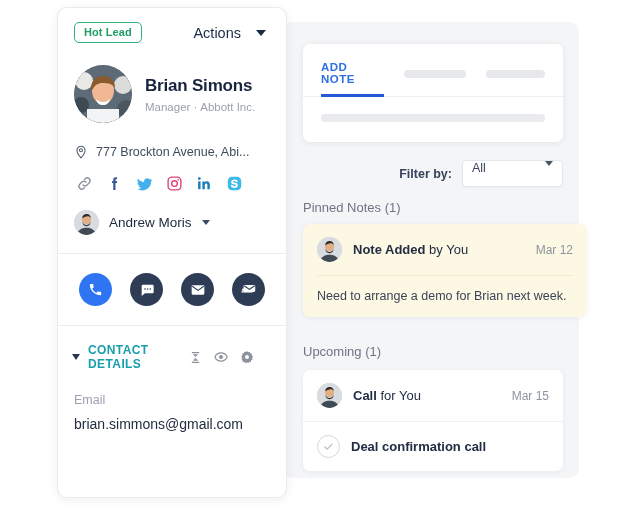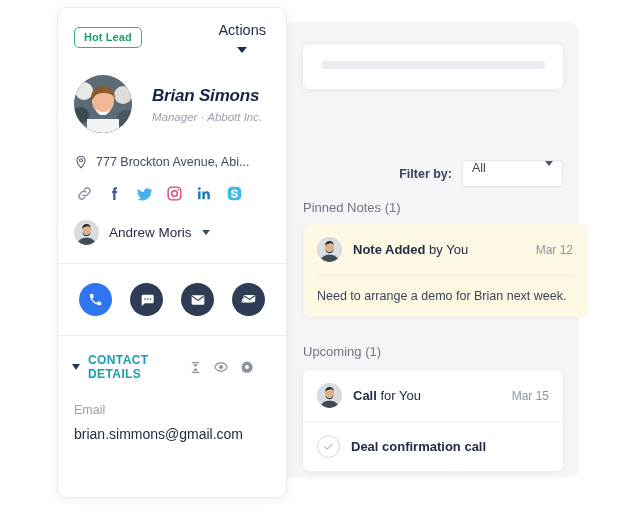--- a/index.html
+++ b/index.html
@@ -59,24 +59,23 @@
     font-size: 11px;
     font-weight: bold;
     padding: 4px 9px 4px 9px;
     letter-spacing: 0.1px;
     line-height: 1;
   }
 
   .actions-wrap {
     display: flex;
     align-items: center;
-    gap: 9px;
+    gap: 15px;
     padding-right: 4px;
     cursor: pointer;
-    flex-direction: column;
   }
   .actions-label {
     font-size: 14.5px;
     color: #1c2b45;
     font-weight: normal;
   }
   .caret-down {
     width: 0; height: 0;
     border-left: 5px solid transparent;
     border-right: 5px solid transparent;
@@ -86,23 +85,22 @@
     border-left-width: 4.5px;
     border-right-width: 4.5px;
     border-top-width: 5.5px;
     border-top-color: #3b4a63;
   }
 
   
   .profile {
     display: flex;
     align-items: center;
-    gap: 20px;
+    gap: 13px;
     margin-top: 22px;
-    font-style: italic;
   }
   .avatar-lg {
     width: 58px; height: 58px;
     border-radius: 50%;
     flex: 0 0 58px;
     overflow: hidden;
     position: relative;
     background: #6f7f8f;
   }
   .p-name {
@@ -593,20 +591,25 @@
     </span>
   </div>
 
   <div class="field">
     <div class="field-label">Email</div>
     <div class="field-value">brian.simmons@gmail.com</div>
   </div>
 </div>
 
 <div class="note-card">
+  <div class="tabs-row">
+    <span class="tab-active">ADD NOTE</span>
+    <span class="tab-ph a"></span>
+    <span class="tab-ph b"></span>
+  </div>
   <div class="tabs-underline"></div>
   <div class="note-input-area">
     <div class="note-input-ph" title=""></div>
   </div>
 </div>
 
 <div class="filter-row">
   <span class="filter-label">Filter by:</span>
   <div class="filter-select">
     <span class="filter-value">All</span>

